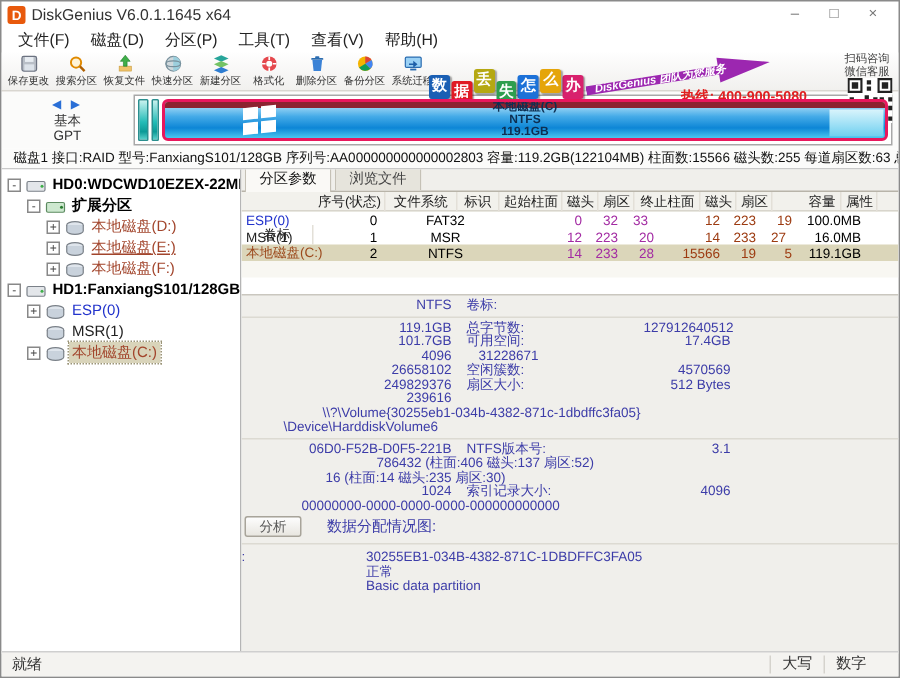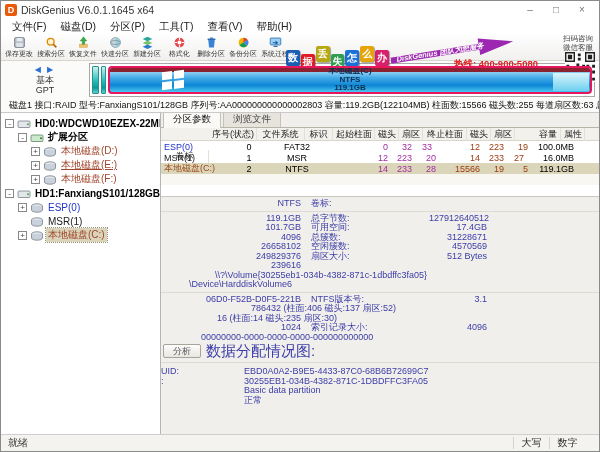--- a/index.html
+++ b/index.html
@@ -102,21 +102,21 @@
   .drow { display:flex; white-space:nowrap; }
   .dv1 { width:140px; text-align:right; flex:none; }
   .dlab { margin-left:10px; width:118px; flex:none; }
   .dv2 { width:58px; text-align:right; flex:none; }
   .dpath { white-space:nowrap; }
   .dsep { border-top:1px solid #dcdad2; margin:2px 0; }
 
   .analyze-row { display:flex; align-items:center; padding:2px 0 2px 2px; height:18px; }
   .analyze-btn { font-size:9px; height:14px; line-height:12px; padding:0 9px; color:#555;
                  background:linear-gradient(#fdfdfd,#e8e6e0); border:1px solid #a8a49a; border-radius:2px; }
-  .analyze-label { color:#3c3ca8; font-size:15px; margin-left:5px; }
+  .analyze-label { color:#3c3ca8; font-size:10px; margin-left:17px; }
 
   .bottom-section { font-size:9px; line-height:9.5px; color:#3c3ca8; padding-top:2px; }
   .brow { display:flex; white-space:nowrap; }
   .blab { width:32px; flex:none; overflow:hidden; }
   .bval { margin-left:51px; }
 
   
   .statusbar { position:absolute; left:0; right:0; bottom:0; height:17px; background:#f4f3f0;
                border-top:1px solid #cfcfcf; display:flex; align-items:center; font-size:10px; color:#333; }
   .status-left { padding-left:7px; }
@@ -451,21 +451,20 @@
             <div class="dlab">总字节数:</div>
             <div class="dv2">127912640512</div>
           </div>
           <div class="drow">
             <div class="dv1">101.7GB</div>
             <div class="dlab">可用空间:</div>
             <div class="dv2">17.4GB</div>
           </div>
           <div class="drow">
             <div class="dv1">4096</div>
-            <div class="dlab">总簇数:</div>
             <div class="dv2">31228671</div>
           </div>
           <div class="drow">
             <div class="dv1">26658102</div>
             <div class="dlab">空闲簇数:</div>
             <div class="dv2">4570569</div>
           </div>
           <div class="drow">
             <div class="dv1">249829376</div>
             <div class="dlab">扇区大小:</div>
@@ -503,34 +502,30 @@
             <div class="dpath" style="padding-left: 40px;">00000000-0000-0000-0000-000000000000</div>
           </div>
         </div>
       <div class="analyze-row">
         <button class="analyze-btn">分析</button>
         <span class="analyze-label">数据分配情况图:</span>
       </div>
       <div class="dsep"></div>
       <div class="bottom-section" id="bottom">
           <div class="brow">
-            <div class="blab">UID:</div>
-            <div class="bval">EBD0A0A2-B9E5-4433-87C0-68B6B72699C7</div>
-          </div>
-          <div class="brow">
             <div class="blab">:</div>
             <div class="bval">30255EB1-034B-4382-871C-1DBDFFC3FA05</div>
+          </div>
+          <div class="brow">
+            <div class="blab"></div>
+            <div class="bval">正常</div>
           </div>
           <div class="brow">
             <div class="blab"></div>
             <div class="bval">Basic data partition</div>
-          </div>
-          <div class="brow">
-            <div class="blab"></div>
-            <div class="bval">正常</div>
           </div>
         </div>
     </div>
   </div>
 
   <div class="statusbar">
     <span class="status-left">就绪</span>
     <div class="status-right" id="status-right">
         <div class="status-seg">大写</div>
         <div class="status-seg">数字</div>

